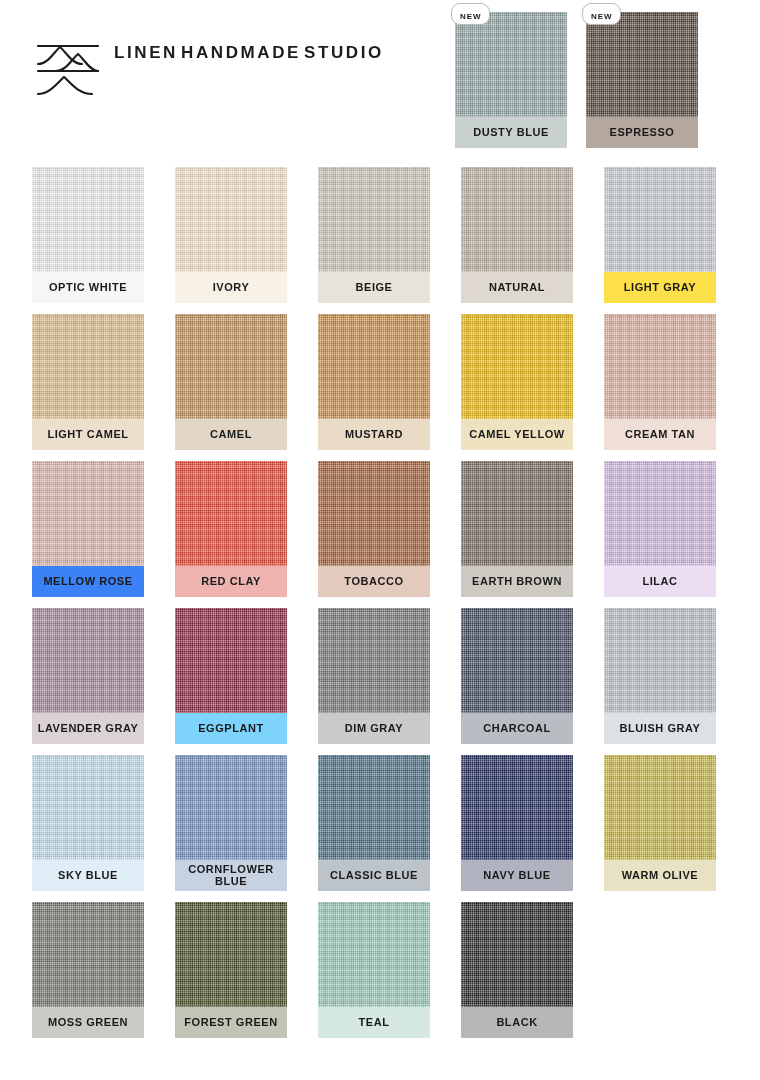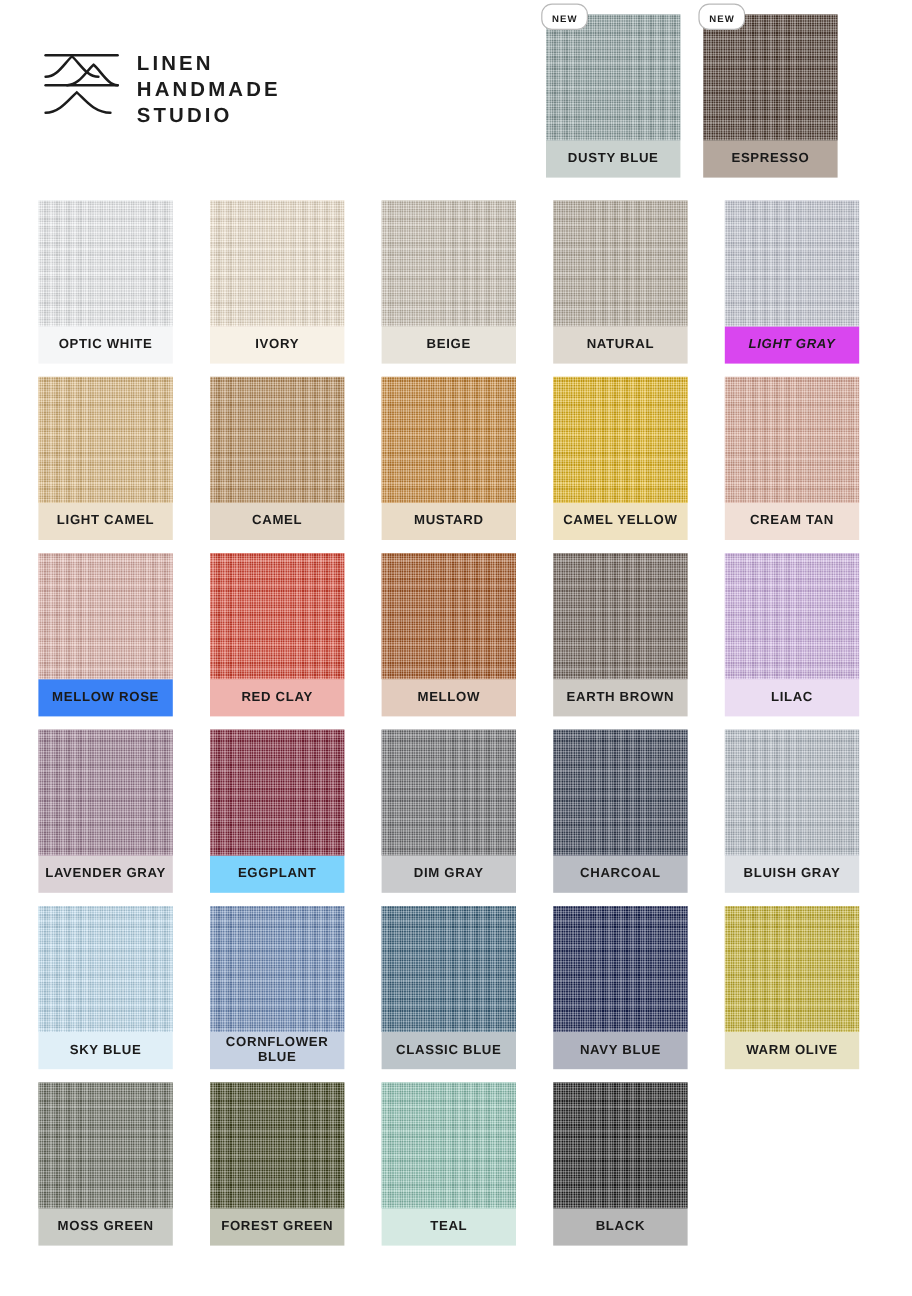--- a/index.html
+++ b/index.html
@@ -35,21 +35,21 @@
   }
 
   .logo-mark {
     width: 64px;
     height: 58px;
     flex: 0 0 auto;
   }
 
   .logo-words {
     display: flex;
-    flex-direction: column;
+    flex-direction: row;
     gap: 3px;
     padding-top: 1px;
   }
   .logo-words span {
     font-size: 17px;
     font-weight: 700;
     letter-spacing: 2.6px;
     color: #1c1c1c;
     line-height: 19px;
     white-space: nowrap;
@@ -228,21 +228,21 @@
         </div>
       </div>
       <div class="swatch">
         <div class="swatch-fabric" style="background-color: rgb(181, 171, 156);"></div>
         <div class="swatch-label" style="background-color: rgb(222, 216, 207);">
           <span>NATURAL</span>
         </div>
       </div>
       <div class="swatch">
         <div class="swatch-fabric" style="background-color: rgb(195, 199, 210);"></div>
-        <div class="swatch-label" style="background-color: #d946ef; font-style: italic;">
+        <div class="swatch-label" style="background-color: #fde047;">
           <span>LIGHT GRAY</span>
         </div>
       </div>
       <div class="swatch">
         <div class="swatch-fabric" style="background-color: rgb(221, 184, 124);"></div>
         <div class="swatch-label" style="background-color: rgb(236, 224, 204);">
           <span>LIGHT CAMEL</span>
         </div>
       </div>
       <div class="swatch">
@@ -277,21 +277,21 @@
       </div>
       <div class="swatch">
         <div class="swatch-fabric" style="background-color: rgb(217, 64, 45);"></div>
         <div class="swatch-label" style="background-color: rgb(238, 179, 174);">
           <span>RED CLAY</span>
         </div>
       </div>
       <div class="swatch">
         <div class="swatch-fabric" style="background-color: rgb(165, 84, 31);"></div>
         <div class="swatch-label" style="background-color: rgb(226, 203, 189);">
-          <span>MELLOW</span>
+          <span>TOBACCO</span>
         </div>
       </div>
       <div class="swatch">
         <div class="swatch-fabric" style="background-color: rgb(110, 97, 88);"></div>
         <div class="swatch-label" style="background-color: rgb(205, 201, 195);">
           <span>EARTH BROWN</span>
         </div>
       </div>
       <div class="swatch">
         <div class="swatch-fabric" style="background-color: rgb(207, 176, 228);"></div>

